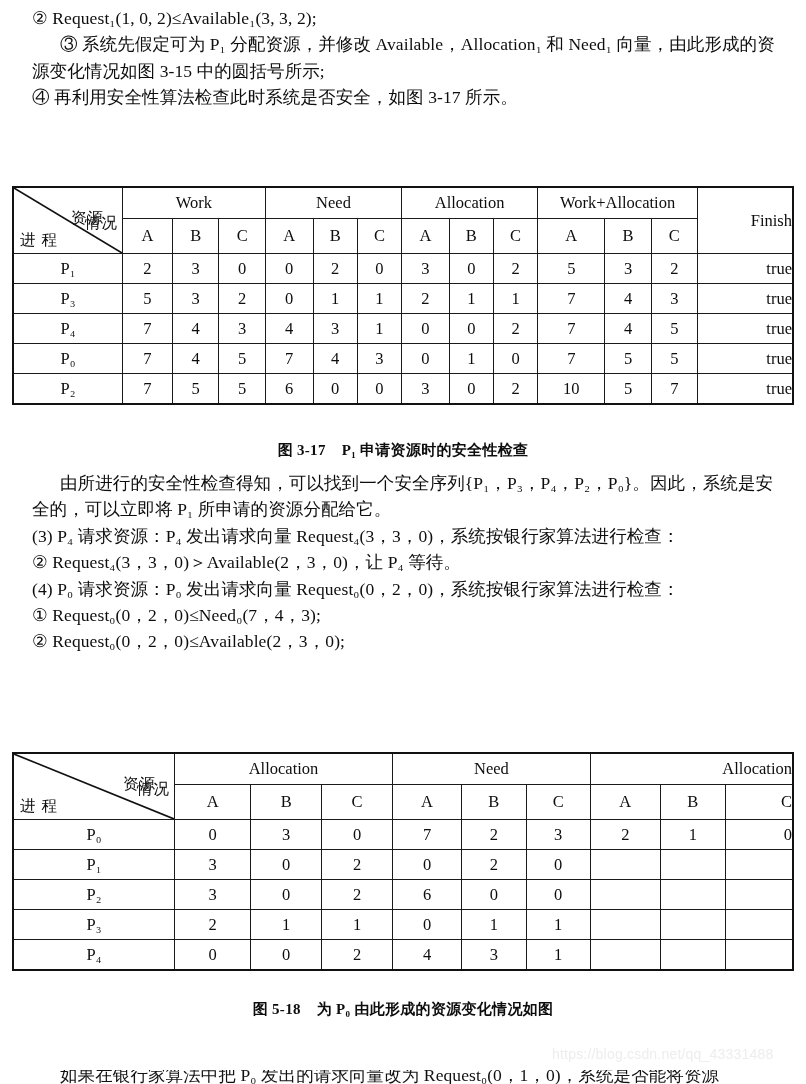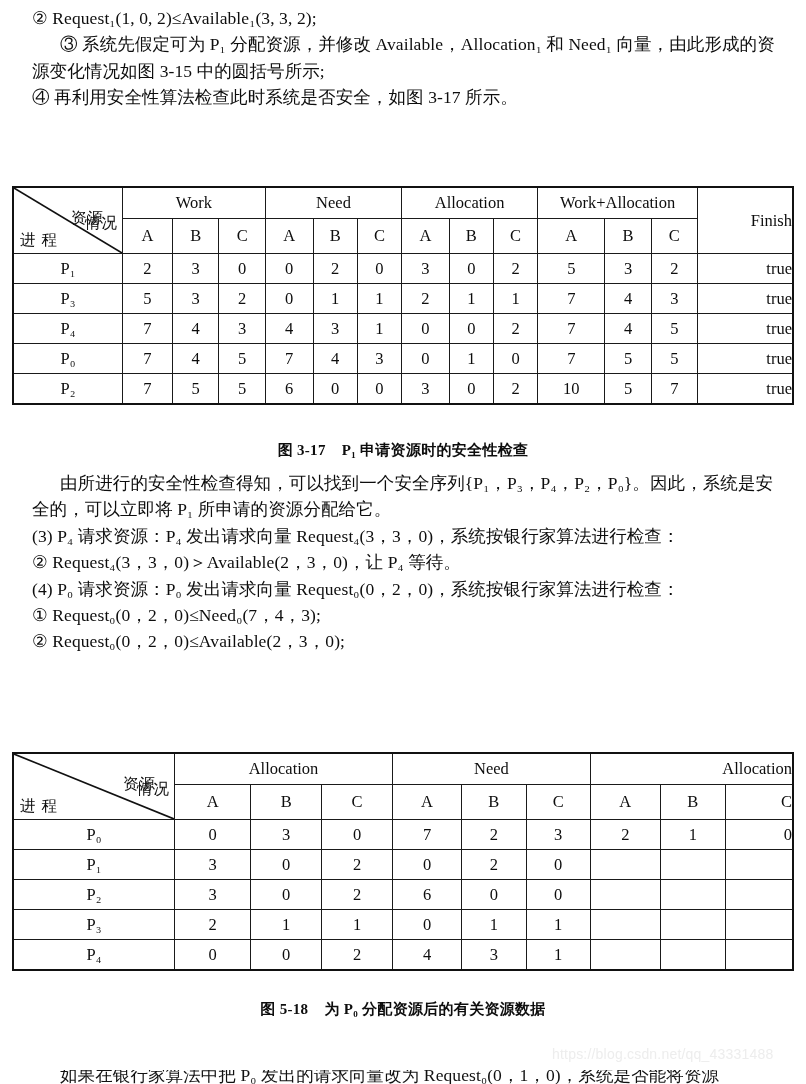--- a/index.html
+++ b/index.html
@@ -374,21 +374,21 @@
       <td class="data-cell nodivide outer-b">3</td>
       <td class="data-cell outer-b">1</td>
       <td class="data-cell outer-b"></td>
       <td class="data-cell nodivide outer-b"></td>
       <td class="data-cell outer-r outer-b"></td>
     </tr>
   </tbody>
     </table>
 
   <div class="caption cap-2">
-    <span>图 5-18</span><span class="cap-gap"></span><span>为 P₀ 分配资源后的有关资源数据</span>
+    <span>图 5-18</span><span class="cap-gap"></span><span>为 P₀ 由此形成的资源变化情况如图</span>
   </div>
 
 
   <div class="clip-line">
     <div class="para txt-wrap2">如果在银行家算法中把 P₀ 发出的请求向量改为 Request₀(0，1，0)，系统是否能将资源</div>
   </div>
 
   <div class="watermark">https://blog.csdn.net/qq_43331488</div>
 
 </div>

